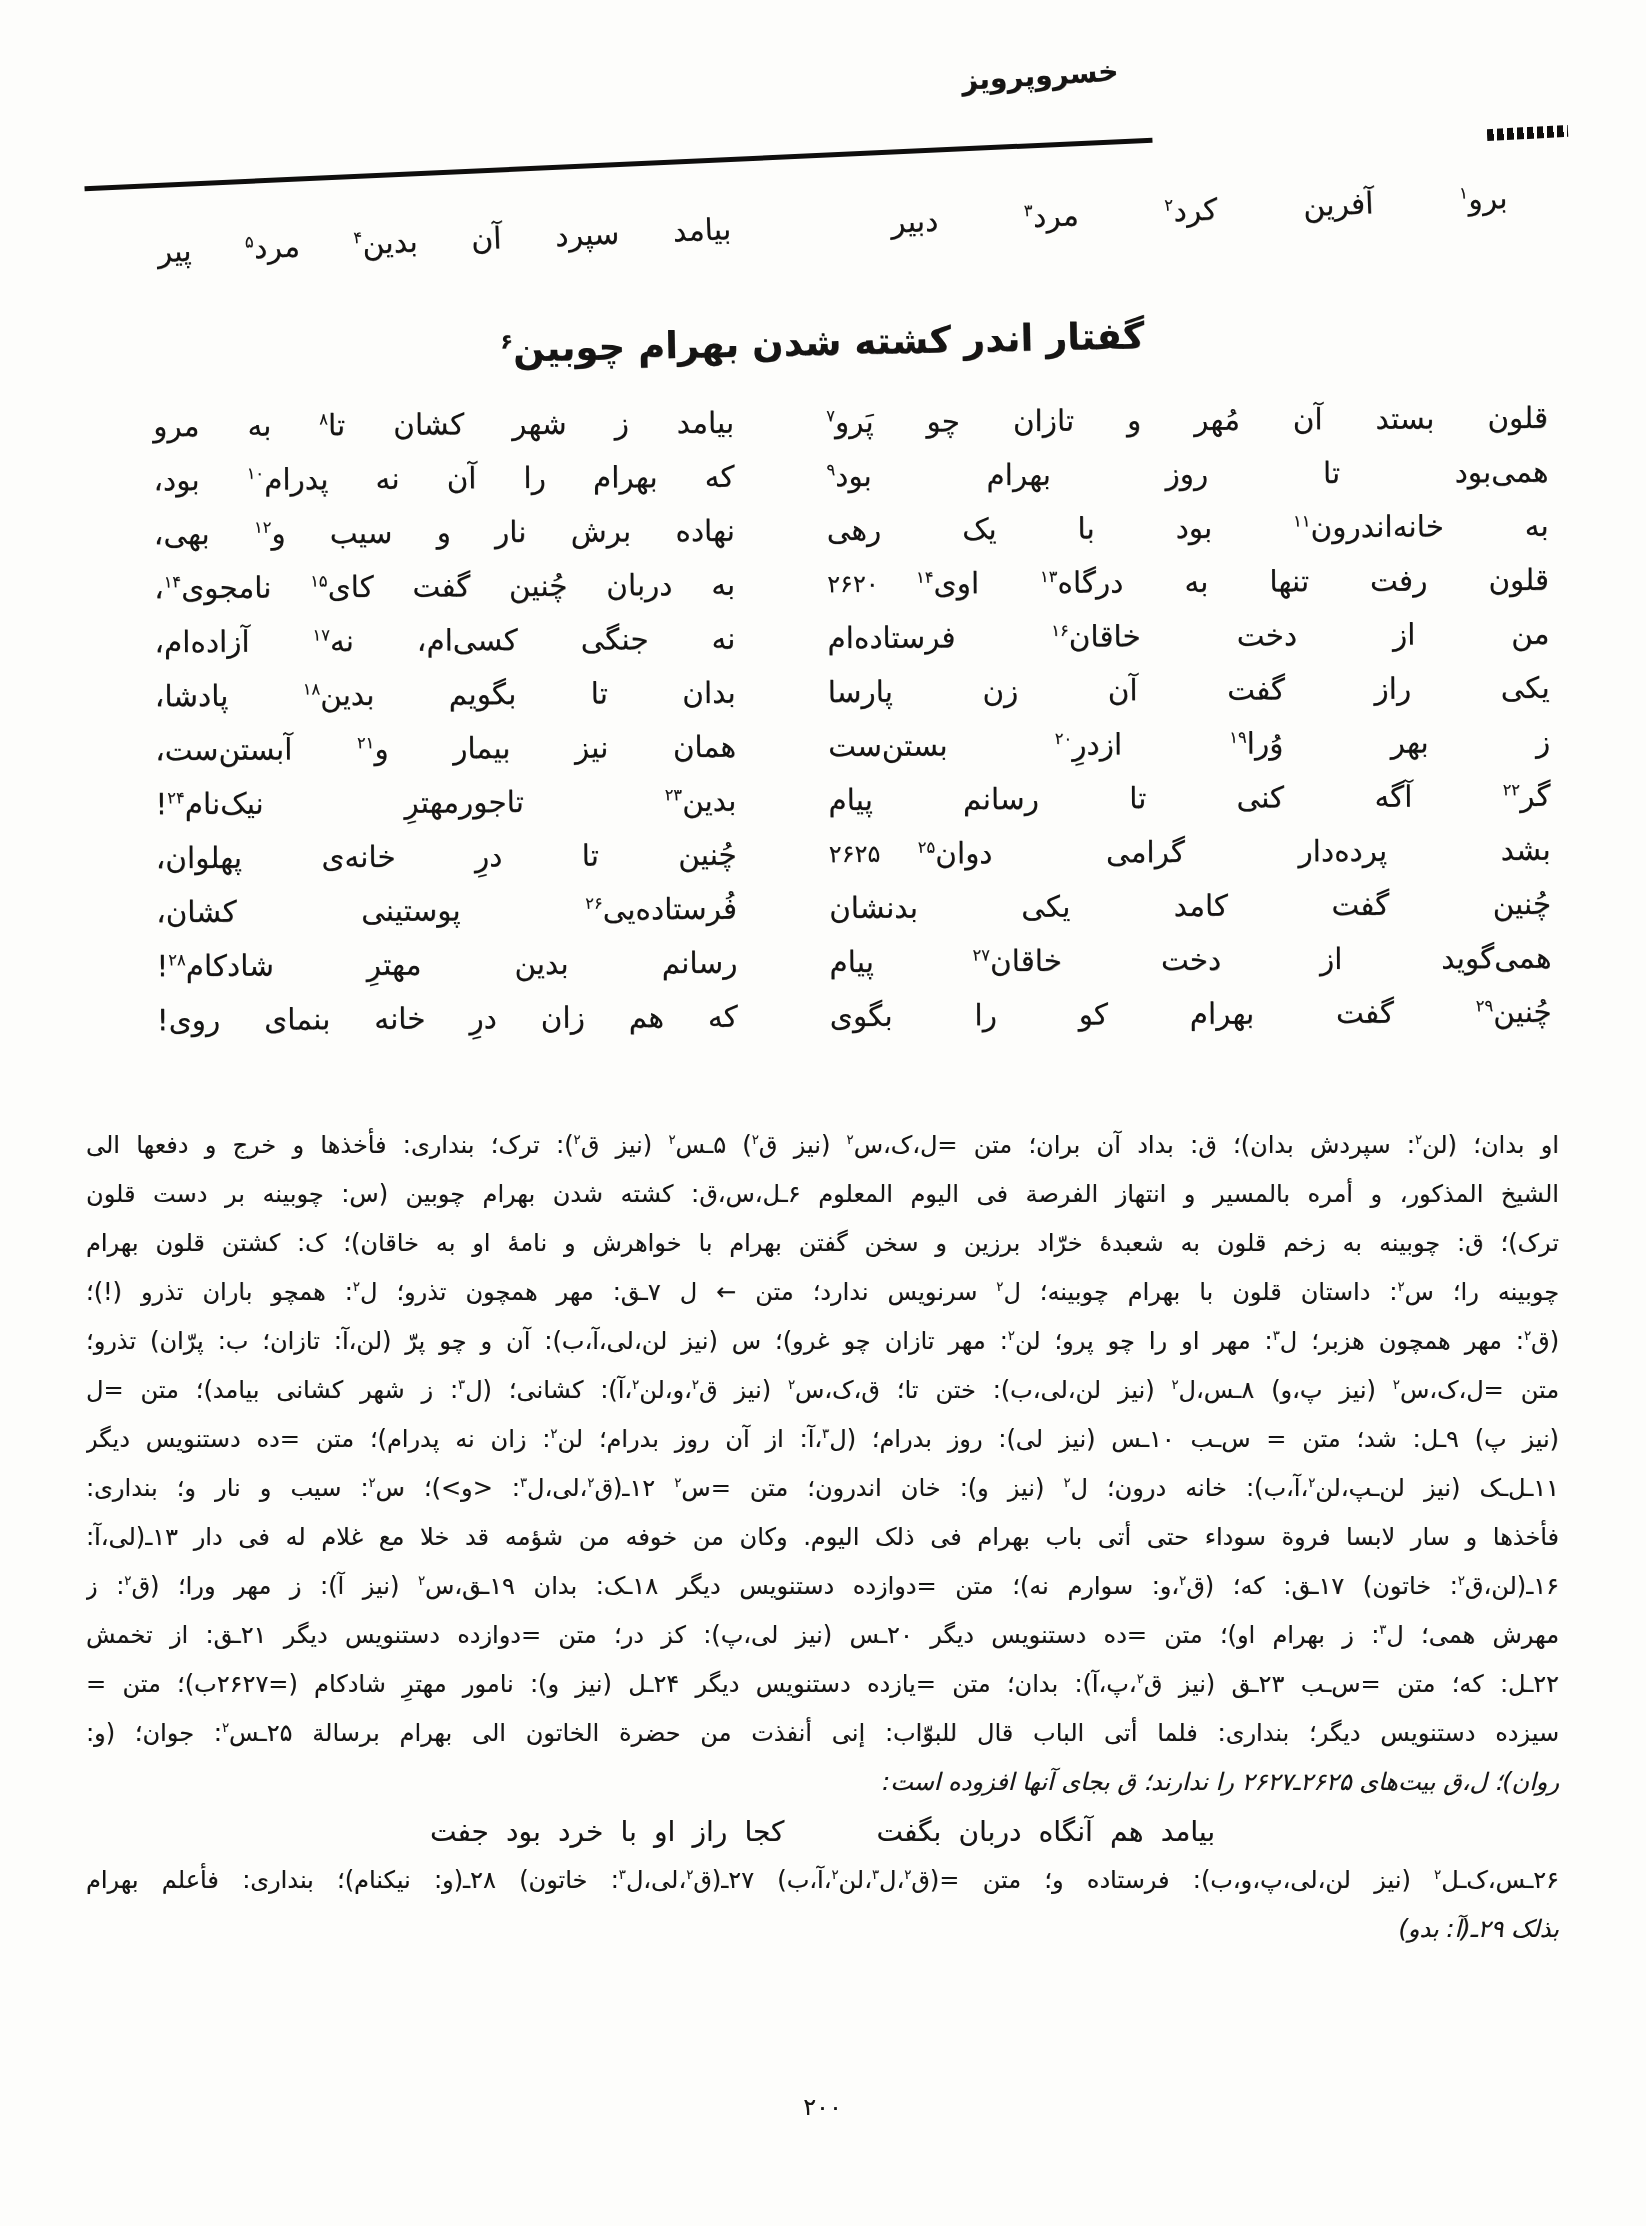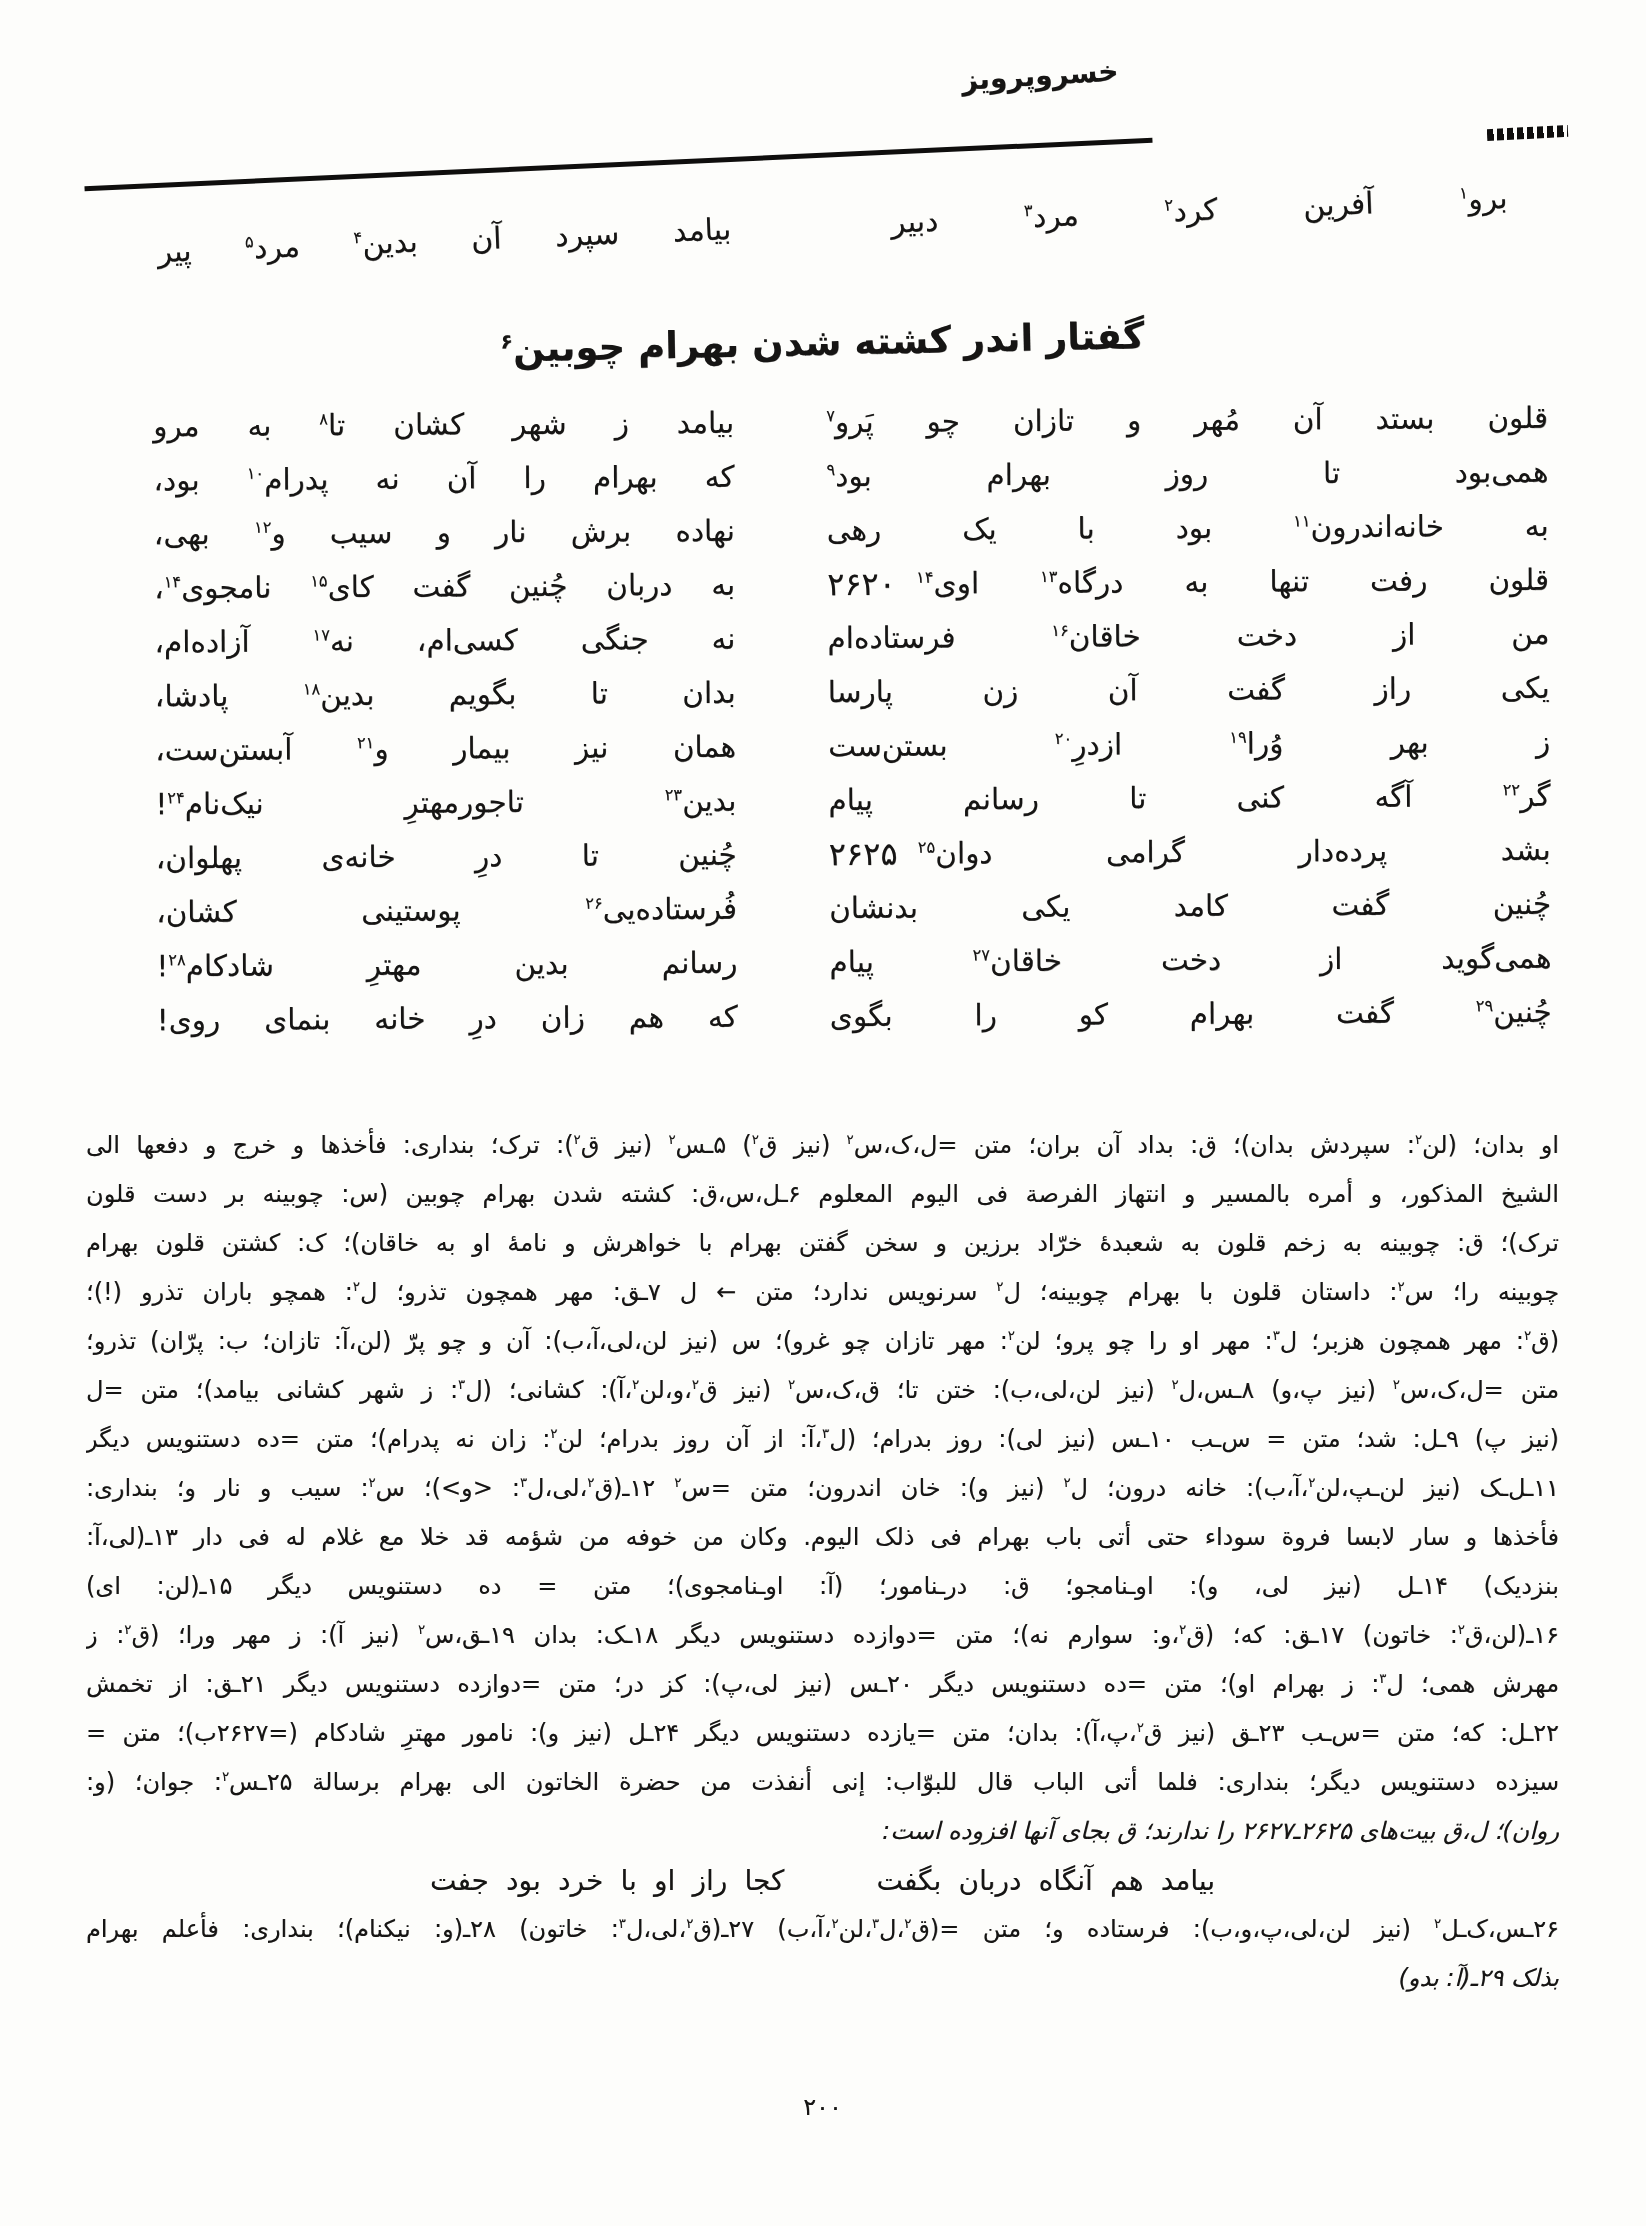--- a/index.html
+++ b/index.html
@@ -48,21 +48,21 @@
   }
 
   
   .poem{position:absolute;top:404px;right:96px;width:1395px;transform:rotate(-0.35deg);}
   .verse-row{
     display:flex;justify-content:space-between;align-items:flex-start;
     height:54px;font-size:29.5px;line-height:37px;
   }
   .hemiA{width:722px;display:flex;}
   .hemiA .htext{flex:1;text-align:justify;text-align-last:justify;}
-  .hemiA .vnum{width:89px;text-align:left;font-size:32px;letter-spacing:0.9px;}
+  .hemiA .vnum{width:89px;text-align:left;font-size:24px;letter-spacing:0.9px;}
   .hemiB{width:581px;text-align:justify;text-align-last:justify;}
 
   
   .apparatus{position:absolute;top:1121px;right:87px;width:1473px;font-size:24px;}
   .app-line{
     height:49px;line-height:49px;overflow:hidden;
     text-align:justify;text-align-last:justify;white-space:nowrap;
   }
   .app-line.flush{text-align:right;text-align-last:auto;font-style:italic;}
   .app-verse{
@@ -171,21 +171,20 @@
   <div class="apparatus">
       <div class="app-line">او بدان؛ (لن<sup>۲</sup>: سپردش بدان)؛ ق: بداد آن بران؛ متن =ل،ک،س<sup>۲</sup> (نیز ق<sup>۲</sup>)  ۵ـس<sup>۲</sup> (نیز ق<sup>۲</sup>): ترک؛ بنداری: فأخذها و خرج و دفعها الی</div>
       <div class="app-line">الشیخ المذکور، و أمره بالمسیر و انتهاز الفرصة فی الیوم المعلوم  ۶ـل،س،ق: کشته شدن بهرام چوبین (س: چوبینه بر دست قلون</div>
       <div class="app-line">ترک)؛ ق: چوبینه به زخم قلون به شعبدهٔ خرّاد برزین و سخن گفتن بهرام با خواهرش و نامهٔ او به خاقان)؛ ک: کشتن قلون بهرام</div>
       <div class="app-line">چوبینه را؛ س<sup>۲</sup>: داستان قلون با بهرام چوبینه؛ ل<sup>۲</sup> سرنویس ندارد؛ متن ← ل  ۷ـق: مهر همچون تذرو؛ ل<sup>۲</sup>: همچو باران تذرو (!)؛</div>
       <div class="app-line">(ق<sup>۲</sup>: مهر همچون هزبر؛ ل<sup>۳</sup>: مهر او را چو پرو؛ لن<sup>۲</sup>: مهر تازان چو غرو)؛ س (نیز لن،لی،آ،ب): آن و چو پرّ (لن،آ: تازان؛ ب: پرّان) تذرو؛</div>
       <div class="app-line">متن =ل،ک،س<sup>۲</sup> (نیز پ،و)  ۸ـس،ل<sup>۲</sup> (نیز لن،لی،ب): ختن تا؛ ق،ک،س<sup>۲</sup> (نیز ق<sup>۲</sup>،و،لن<sup>۲</sup>،آ): کشانی؛ (ل<sup>۳</sup>: ز شهر کشانی بیامد)؛ متن =ل</div>
       <div class="app-line">(نیز پ)  ۹ـل: شد؛ متن = س‌ـب  ۱۰ـس (نیز لی): روز بدرام؛ (ل<sup>۳</sup>،آ: از آن روز بدرام؛ لن<sup>۲</sup>: زان نه پدرام)؛ متن =ده دستنویس دیگر</div>
       <div class="app-line">۱۱ـل‌ـک (نیز لن‌ـپ،لن<sup>۲</sup>،آ،ب): خانه درون؛ ل<sup>۲</sup> (نیز و): خان اندرون؛ متن =س<sup>۲</sup>  ۱۲ـ(ق<sup>۲</sup>،لی،ل<sup>۳</sup>: &lt;و&gt;)؛ س<sup>۲</sup>: سیب و نار و؛ بنداری:</div>
       <div class="app-line">فأخذها و سار لابسا فروة سوداء حتی أتی باب بهرام فی ذلک الیوم. وکان من خوفه من شؤمه قد خلا مع غلام له فی دار  ۱۳ـ(لی،آ:</div>
-      <div class="app-line">بنزدیک)  ۱۴ـل (نیز لی، و): اوـنامجو؛ ق: درـنامور؛ (آ: اوـنامجوی)؛ متن = ده دستنویس دیگر  ۱۵ـ(لن: ای)</div>
       <div class="app-line">۱۶ـ(لن،ق<sup>۲</sup>: خاتون)  ۱۷ـق: که؛ (ق<sup>۲</sup>،و: سوارم نه)؛ متن =دوازده دستنویس دیگر  ۱۸ـک: بدان  ۱۹ـق،س<sup>۲</sup> (نیز آ): ز مهر ورا؛ (ق<sup>۲</sup>: ز</div>
       <div class="app-line">مهرش همی؛ ل<sup>۳</sup>: ز بهرام او)؛ متن =ده دستنویس دیگر  ۲۰ـس (نیز لی،پ): کز در؛ متن =دوازده دستنویس دیگر  ۲۱ـق: از تخمش</div>
       <div class="app-line">۲۲ـل: که؛ متن =س‌ـب  ۲۳ـق (نیز ق<sup>۲</sup>،پ،آ): بدان؛ متن =یازده دستنویس دیگر  ۲۴ـل (نیز و): نامور مهترِ شادکام (=۲۶۲۷ب)؛ متن =</div>
       <div class="app-line">سیزده دستنویس دیگر؛ بنداری: فلما أتی الباب قال للبوّاب: إنی أنفذت من حضرة الخاتون الی بهرام برسالة  ۲۵ـس<sup>۲</sup>: جوان؛ (و:</div>
       <div class="app-line flush">روان)؛ ل،ق بیت‌های ۲۶۲۵ـ۲۶۲۷ را ندارند؛ ق بجای آنها افزوده است:</div>
       <div class="app-verse">
         <span>بیامد هم آنگاه دربان بگفت</span>
         <span>کجا راز او با خرد بود جفت</span>
       </div>
       <div class="app-line">۲۶ـس،ک‌ـل<sup>۲</sup> (نیز لن،لی،پ،و،ب): فرستاده و؛ متن =(ق<sup>۲</sup>،ل<sup>۳</sup>،لن<sup>۲</sup>،آ،ب)  ۲۷ـ(ق<sup>۲</sup>،لی،ل<sup>۳</sup>: خاتون)  ۲۸ـ(و: نیکنام)؛ بنداری: فأعلم بهرام</div>

